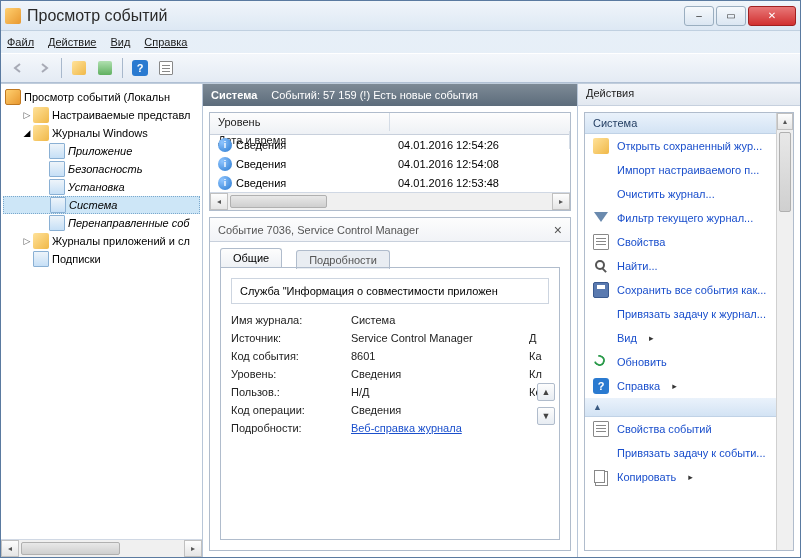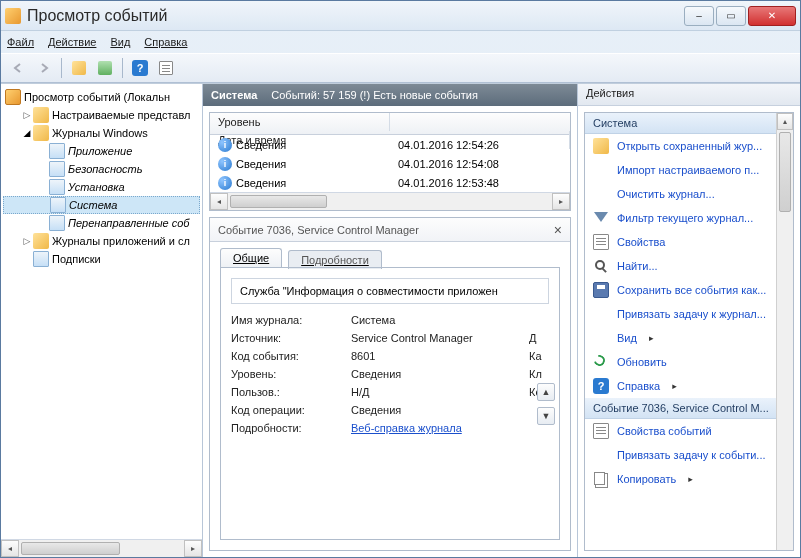--- a/index.html
+++ b/index.html
@@ -48,21 +48,21 @@
 .listhead { display: flex; background: linear-gradient(to bottom, #fdfdfd, #eef1f5); border-bottom: 1px solid #c8d0dc; height: 22px; flex-direction: column; }
 .listhead .col { padding: 3px 8px; border-right: 1px solid #d4dce6; color: #222; }
 .col-level { width: 180px; } .col-date { flex: 1; }
 .listrow { display: flex; height: 19px; align-items: center; }
 .listrow .cell { padding: 1px 8px; display: flex; align-items: center; gap: 4px; }
 .info-icon { width: 14px; height: 14px; border-radius: 50%; background: radial-gradient(circle at 30% 30%, #8fc5ff, #2a7ad0); color: #fff; font-size: 9px; display: flex; align-items: center; justify-content: center; font-weight: bold; }
 
 .detailpanel { border: 1px solid #b0bccc; margin: 0 6px 6px 6px; flex: 1; display: flex; flex-direction: column; min-height: 0; }
 .detailhead { height: 24px; display: flex; align-items: center; padding: 0 8px; color: #555; justify-content: space-between; border-bottom: 1px solid #c8d0dc; background: linear-gradient(to bottom, #fdfdfd, #f1f3f7); text-align: right; }
 .detailhead .x { font-size: 14px; color: #555; cursor: pointer; }
-.tabs { display: flex; padding: 6px 10px 0 10px; gap: 4px; text-decoration: underline; }
+.tabs { display: flex; padding: 6px 10px 0 10px; gap: 12px; }
 .tab { padding: 3px 12px; border: 1px solid #b0bccc; border-bottom: none; background: linear-gradient(to bottom, #fdfdfd, #eef1f5); border-radius: 3px 3px 0 0; margin-right: 2px; position: relative; }
 .tab.inactive { background: #e9edf2; color: #555; top: 2px; }
 .tabbody { flex: 1; border: 1px solid #b0bccc; margin: 0 10px 10px 10px; padding: 10px; overflow: hidden; position: relative; }
 .descbox { border: 1px solid #cdd5e0; padding: 6px 8px; margin-bottom: 10px; background: #fff; white-space: nowrap; overflow: hidden; }
 .proptable { display: grid; grid-template-columns: 120px 1fr 20px; row-gap: 6px; font-size: 11px; }
 .proptable .k { color: #222; white-space: nowrap; }
 .proptable .v { color: #222; white-space: nowrap; overflow: hidden; }
 .proptable .v a { color: #1a4fcc; text-decoration: underline; }
 .detailsidebtns { position: absolute; right: 4px; top: 50%; transform: translateY(-50%); display: flex; flex-direction: column; gap: 6px; }
 .detailsidebtns .b { width: 18px; height: 18px; border: 1px solid #b0bccc; background: linear-gradient(to bottom, #fdfdfd, #e7ecf2); border-radius: 2px; display: flex; align-items: center; justify-content: center; font-size: 9px; color: #444; }
@@ -346,21 +346,20 @@
             </span>
             <span>Обновить</span>
           </div>
         <div class="aitem">
             <span class="aicon ic-help">?</span>
             <span>Справка</span>
             <span class="sub">▸</span>
           </div>
 
         <div class="agroup">
-            <span>Событие 7036, Service Control M...</span>
             <span class="tri">▲</span>
           </div>
         <div class="aitem">
             <span class="aicon ic-prop"></span>
             <span>Свойства событий</span>
           </div>
         <div class="aitem">
             <span class="aicon"></span>
             <span>Привязать задачу к событи...</span>
           </div>

